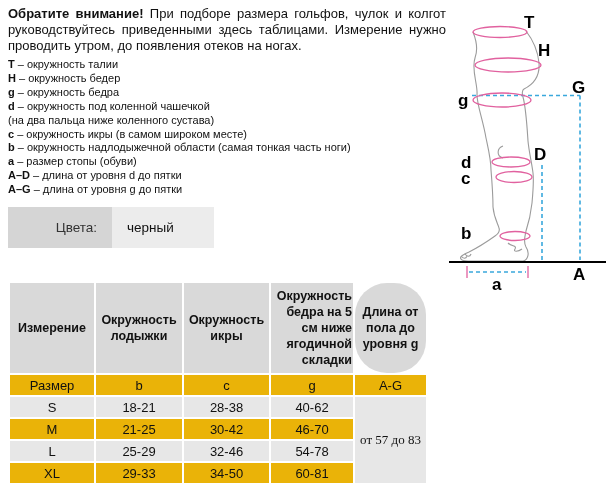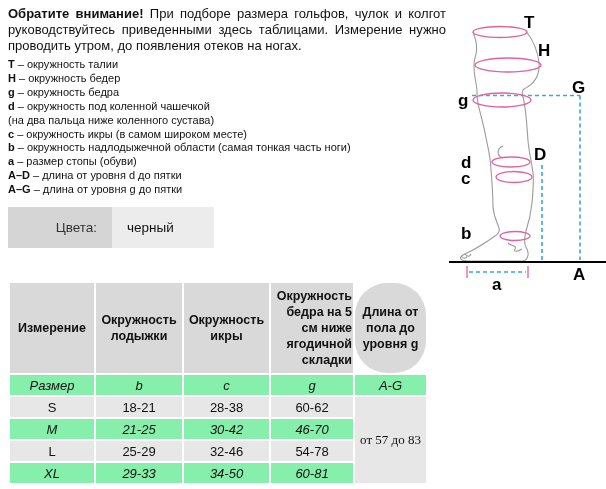--- a/index.html
+++ b/index.html
@@ -22,21 +22,21 @@
   #attrs td.lbl{background:#d5d5d5;width:74px;text-align:right;color:#333;}
   #attrs td.val{background:#ececec;width:72px;text-align:left;}
 
   
   #sizetable{position:absolute;left:8px;top:281px;border-collapse:separate;border-spacing:2px;}
   #sizetable th{background:#d9d9d9;font-weight:bold;font-size:12.5px;line-height:16px;
                 text-align:center;vertical-align:middle;padding:5px 1px;}
   #sizetable td{font-size:13px;text-align:center;vertical-align:middle;height:20px;padding:0 2px;}
   #sizetable .c0{width:82px;} #sizetable .c1{width:84px;} #sizetable .c2{width:83px;}
   #sizetable .c3{width:80px;text-align:right;} #sizetable .c4{width:69px;border-radius:32px;}
-  tr.row-light td{background:#86efac;font-style:italic;}
+  tr.row-light td{background:#eab308;}
   tr.row-dark  td{background:#e7e7e7;}
   td.merged{background:#e7e7e7 !important;font-family:Liberation Serif, serif;}
 
   
   #diagram{position:absolute;left:446px;top:0;}
   #diagram text{font-family:"Liberation Sans",sans-serif;font-weight:bold;font-size:17px;fill:#000;}
   .measure-ellipses ellipse{fill:none;stroke-width:1.3px;}
   .measure-ellipses line{stroke-width:1.3px;}
   .guides line{stroke-width:1.6px;stroke-dasharray:4 3;fill:none;}
   .leg{fill:none;stroke-width:1.1px;}
@@ -90,21 +90,21 @@
       <td>Размер</td>
       <td>b</td>
       <td>c</td>
       <td>g</td>
       <td>A-G</td>
     </tr>
     <tr class="row-dark">
       <td>S</td>
       <td>18-21</td>
       <td>28-38</td>
-      <td>60-62</td>
+      <td>40-62</td>
       <td class="merged" rowspan="4">от 57 до 83</td>
     </tr>
     <tr class="row-light">
       <td>M</td>
       <td>21-25</td>
       <td>30-42</td>
       <td>46-70</td>
     </tr>
     <tr class="row-dark">
       <td>L</td>

